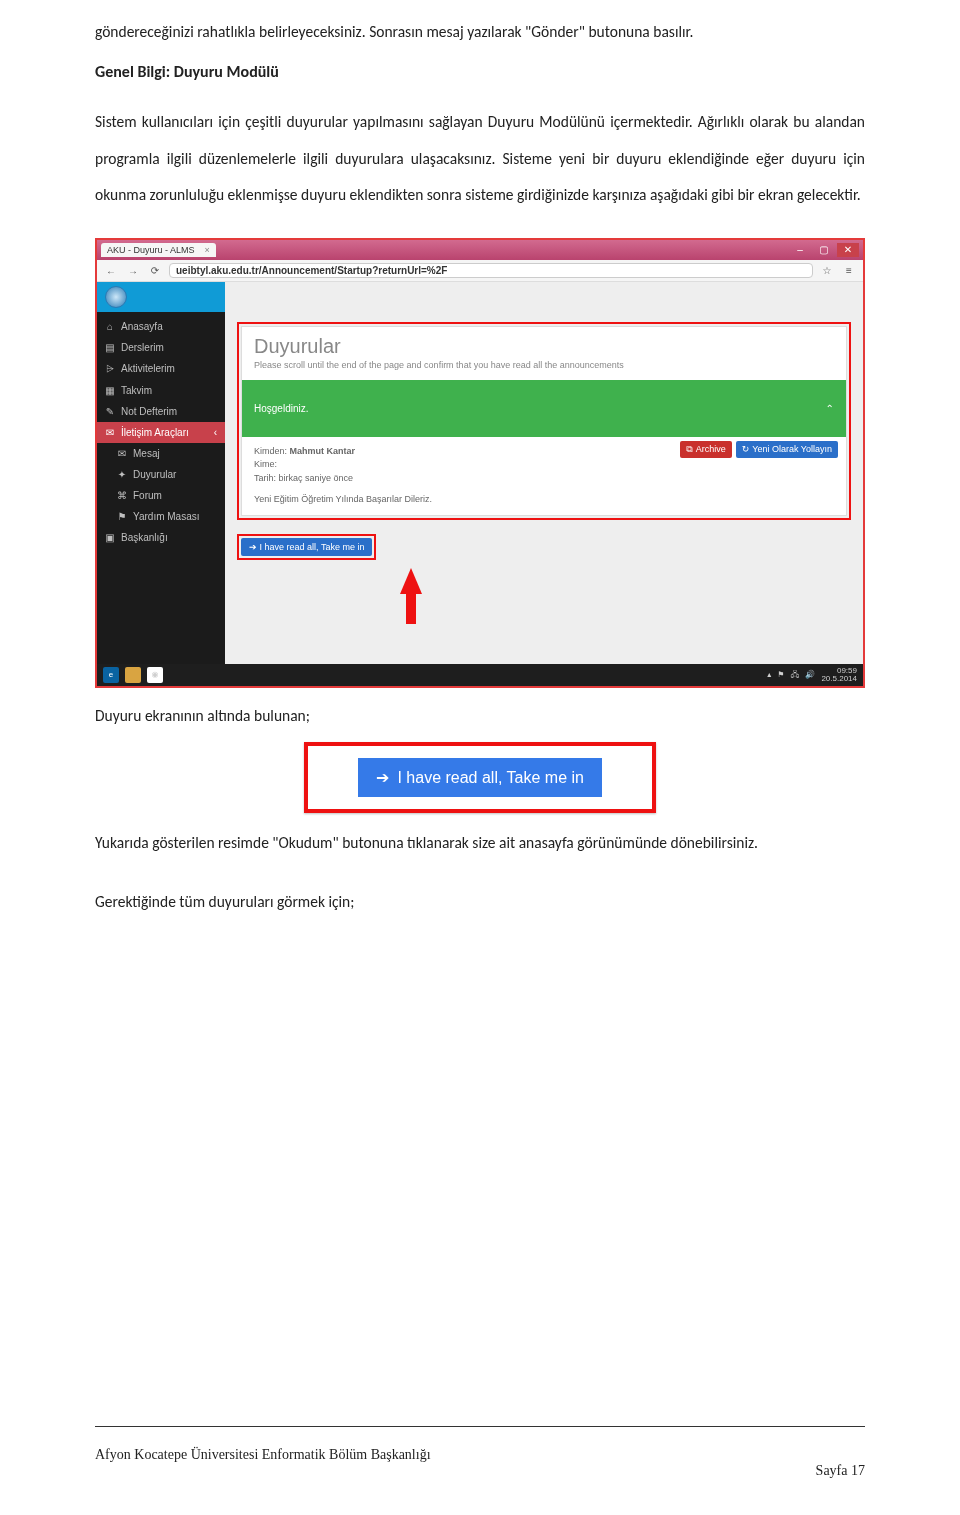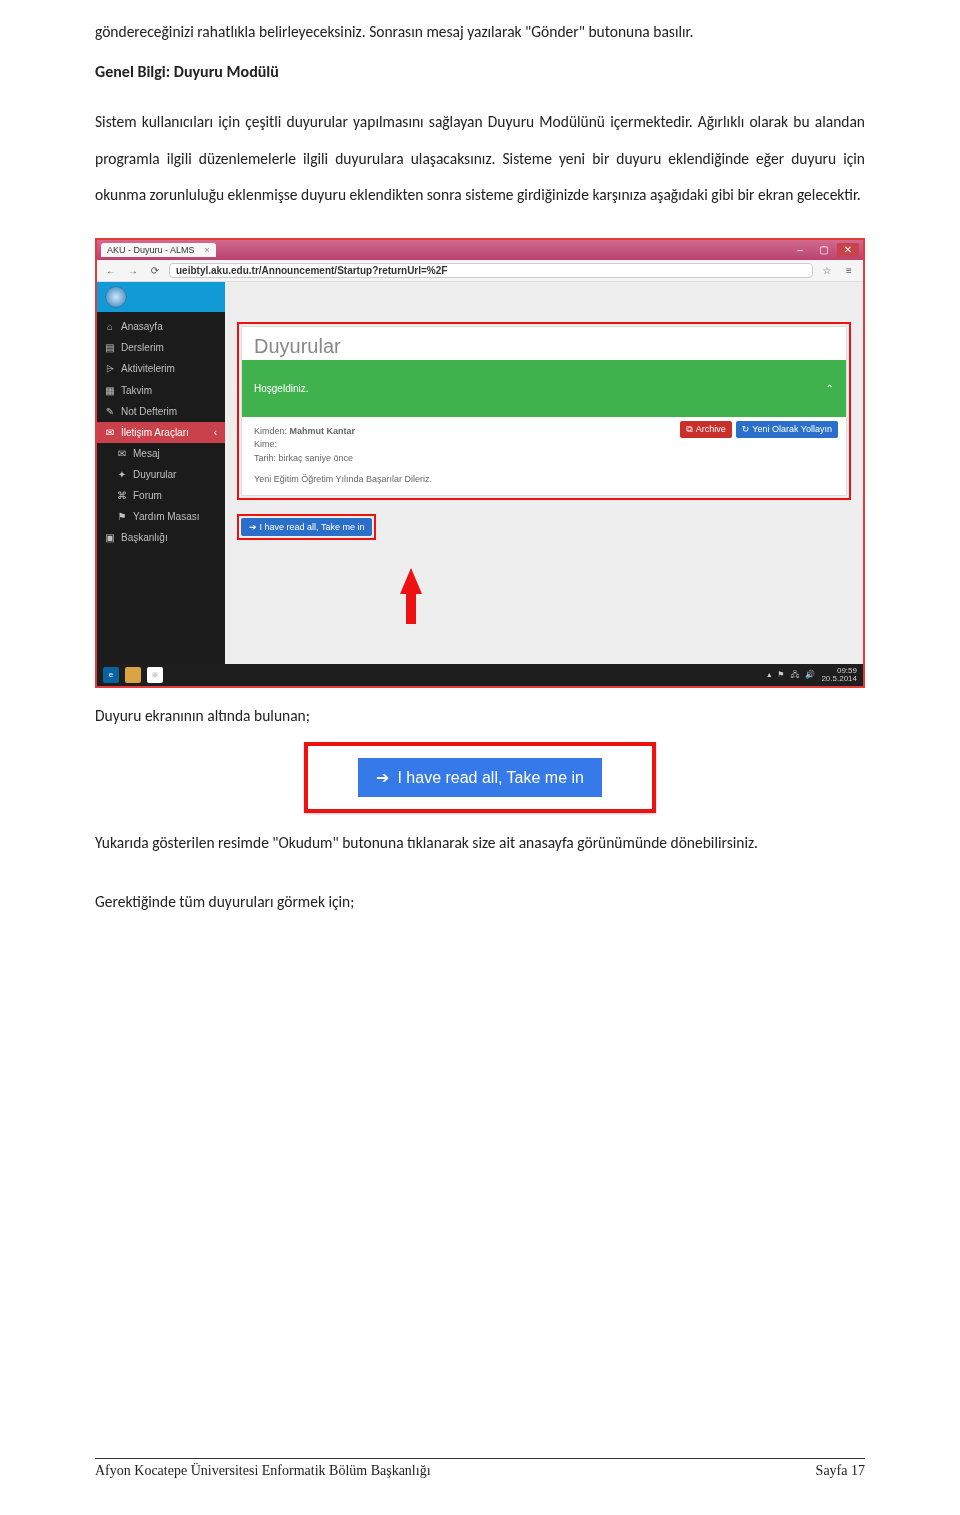--- a/index.html
+++ b/index.html
@@ -94,24 +94,24 @@
 
   
   .btncrop { width: 352px; margin: 8px auto 12px; border: 4px solid #e11; padding: 12px;
     display: flex; align-items: center; justify-content: center;
     box-shadow: 0 1px 2px rgba(0,0,0,.25); }
   .btncrop .bluebtn { background: #357ae8; color: #fff; font-size: 16px; padding: 10px 18px;
     display: inline-flex; align-items: center; gap: 8px; font-family: "Segoe UI", sans-serif; }
 
   
   .footer { position: absolute; bottom: 36px; left: 95px; right: 95px;
-    border-top: 1px solid #333; padding-top: 4px; display: flex;
+    border-top: 1px solid #333; padding-top: 20px; display: flex;
     justify-content: space-between; font-size: 14px; }
   .footer .left { font-family: Georgia, "Times New Roman", serif; }
-  .footer .right { font-family: Georgia, "Times New Roman", serif; }
+  .footer .right { font-family: Georgia, "Times New Roman", serif; margin-top: 16px; }
 </style>
 </head>
 <body>
 
 <p class="body-text">göndereceğinizi rahatlıkla belirleyeceksiniz. Sonrasın mesaj yazılarak "Gönder" butonuna basılır.</p>
 
 <p class="heading">Genel Bilgi: Duyuru Modülü</p>
 
 <p class="body-text">Sistem kullanıcıları için çeşitli duyurular yapılmasını sağlayan Duyuru Modülünü içermektedir. Ağırlıklı olarak bu alandan programla ilgili düzenlemelerle ilgili duyurulara ulaşacaksınız. Sisteme yeni bir duyuru eklendiğinde eğer duyuru için okunma zorunluluğu eklenmişse duyuru eklendikten sonra sisteme girdiğinizde karşınıza aşağıdaki gibi bir ekran gelecektir.</p>
 
@@ -195,20 +195,21 @@
       <div class="sbitem">
           <span class="ic">▣</span>
           <span>Başkanlığı</span>
         </div>
     </div>
 
     <div class="content">
       <div class="outlined">
         <div class="card">
           <div class="title">Duyurular</div>
+          <div class="sub">Please scroll until the end of the page and confirm that you have read all the announcements</div>
           <div class="greenbar">
             <span>Hoşgeldiniz.</span>
             <span>⌃</span>
           </div>
           <div class="annbody">
             <div class="annbtns">
               <span class="btn red">
                   <span>⧉</span>
                   <span>Archive</span>
                 </span>

